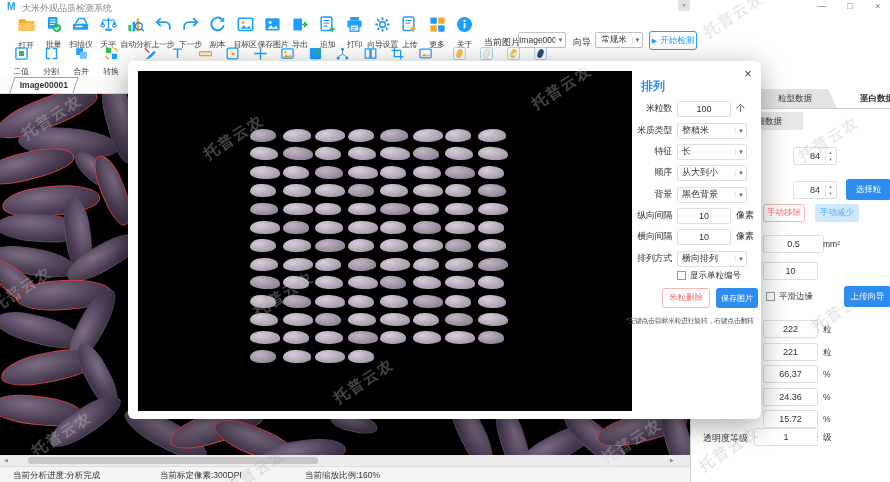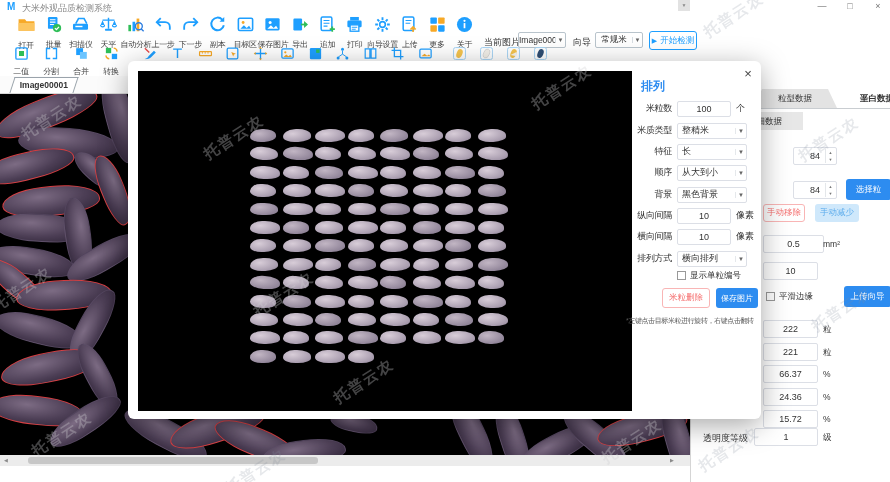--- a/index.html
+++ b/index.html
@@ -393,20 +393,25 @@
       <div class="grain" style="left: 640px; top: 334px; width: 76px; height: 25px; transform: rotate(74deg); border-radius: 46% 54% 50% 50% / 58% 60% 44% 52%; background: radial-gradient(at 38% 32%, rgb(125, 108, 132), rgb(76, 62, 85) 55%, rgb(44, 34, 52)); border: 1px solid rgba(95, 80, 108, 0.55);"></div>
     </div>
 
   <div id="hscroll" class="z2">
     <span class="scrollarrow" style="left:0">◀</span>
     <div id="hthumb"></div>
     <span class="scrollarrow" style="left:666px">▶</span>
   </div>
   <div id="scorner" class="z2">▼</div>
 
+  <div id="statusbar">
+    <span class="status-item" style="left:13px">当前分析进度:分析完成</span>
+    <span class="status-item" style="left:160px">当前标定像素:300DPI</span>
+    <span class="status-item" style="left:305px">当前缩放比例:160%</span>
+  </div>
 
   <div id="sidebar" class="z2">
     <div class="stab" style="left:62px; width:84px; background:#e3e3e3;">粒型数据</div>
     <div class="stab" style="left:156px; width:60px; background:#fff; font-weight:bold;">垩白数据</div>
     <div id="stabline"></div>
     <div id="subtab">详细数据</div>
 
     <div class="ip" style="left:102px; top:71px; width:44px; height:18px;">
       <span>84</span>
       <span class="spin">

